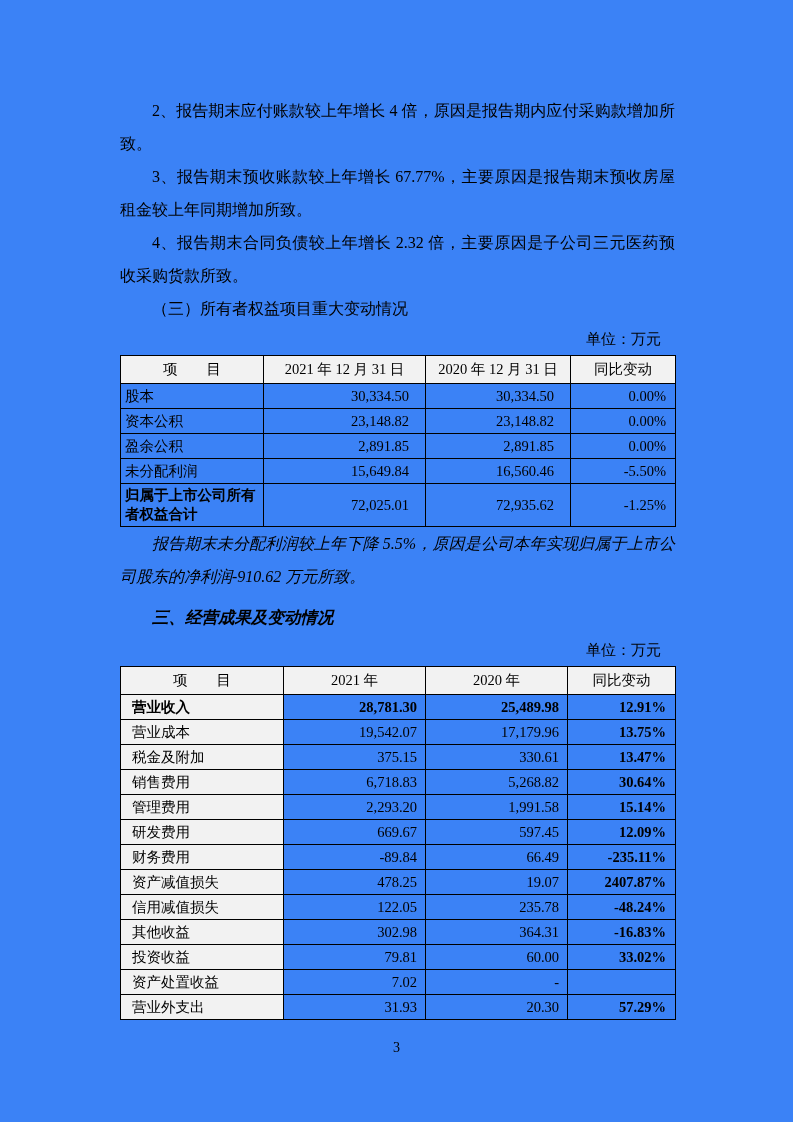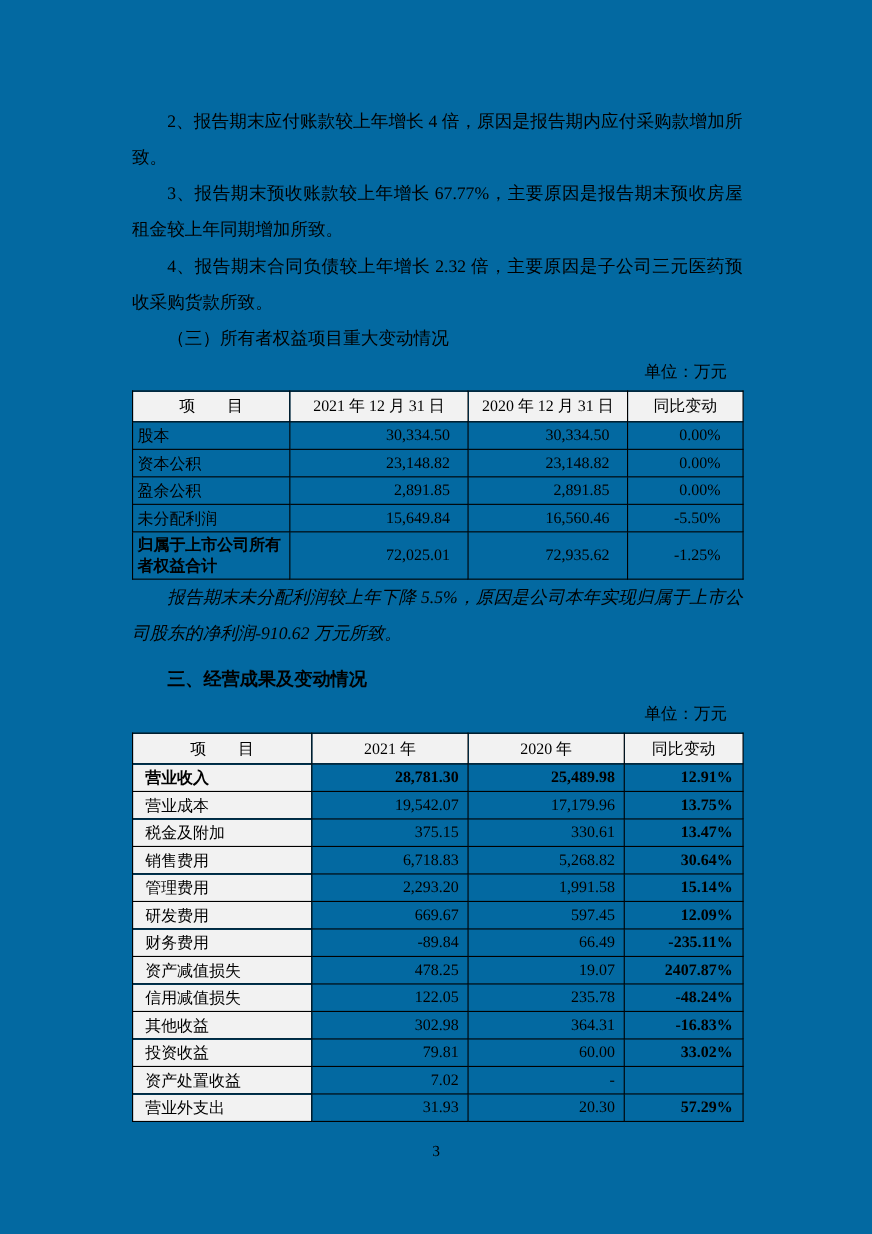--- a/index.html
+++ b/index.html
@@ -1,21 +1,21 @@
 <!DOCTYPE html>
 <html><head>
 <meta charset="utf-8">
 <style>
   html, body { margin: 0; padding: 0; background: #ffffff; }
   .page {
     position: relative;
     width: 793px;
     height: 1122px;
     margin: 0 auto;
-    background: #0369a1;
+    background: #3b82f6;
     font-family: "Liberation Serif", "DejaVu Serif", serif;
     color: #000000;
     overflow: hidden;
   }
   .content { padding: 94px 118px 0 120px; }
 
   p.para {
     margin: 0;
     font-size: 16px;
     line-height: 33px;
@@ -27,20 +27,21 @@
     font-size: 16px;
     line-height: 33px;
     text-indent: 32px;
   }
   p.heading {
     margin: 8px 0 2px 0;
     font-size: 16.5px;
     line-height: 33px;
     font-weight: bold;
     text-indent: 32px;
+    font-style: italic;
   }
   .unit-label {
     text-align: right;
     font-size: 15px;
     line-height: 28px;
     padding-right: 14px;
   }
 
   table.doc-table {
     border-collapse: collapse;
@@ -58,21 +59,21 @@
   table.doc-table th {
     font-weight: normal;
     text-align: center;
     background: #f2f2f2;
     height: 23px;
   }
   table.doc-table td { height: 20px; }
   td.item { text-align: left; padding-left: 6px; }
   td.num { text-align: right; }
   .t1 td.num.val { padding-right: 16px; }
-  .t1 td.num.change { padding-right: 20px; }
+  .t1 td.num.change { padding-right: 9px; }
   .t2 td.num.val { padding-right: 8px; }
   .t2 td.num.change { padding-right: 9px; font-weight: bold; }
   .t2 td.item { background: #f2f2f2; padding-left: 11px; }
   .bold { font-weight: bold; }
   .bold-row td { font-weight: bold; }
 
   .note { margin-top: 6px; font-style: italic; }
 
   .page-number {
     position: absolute;

